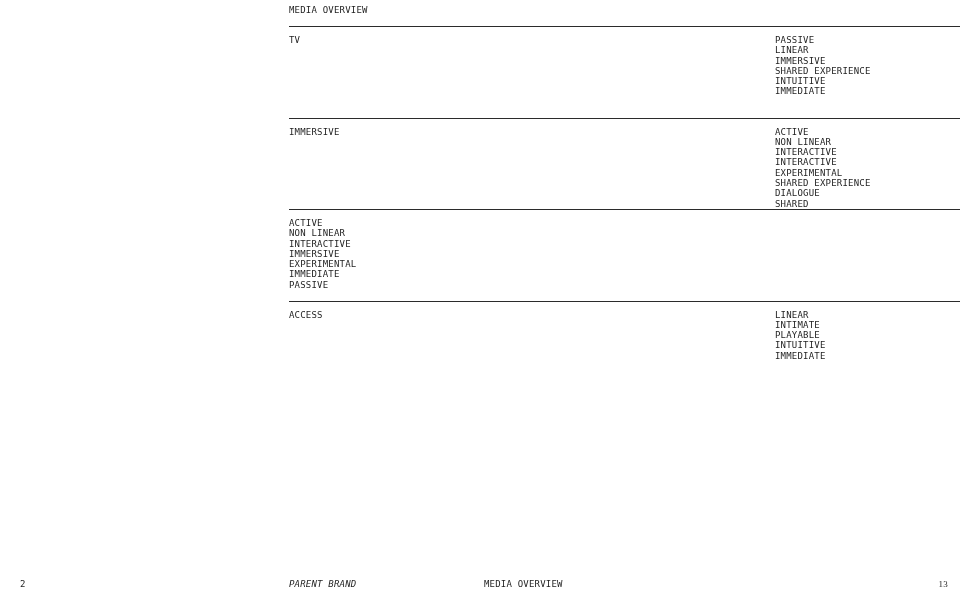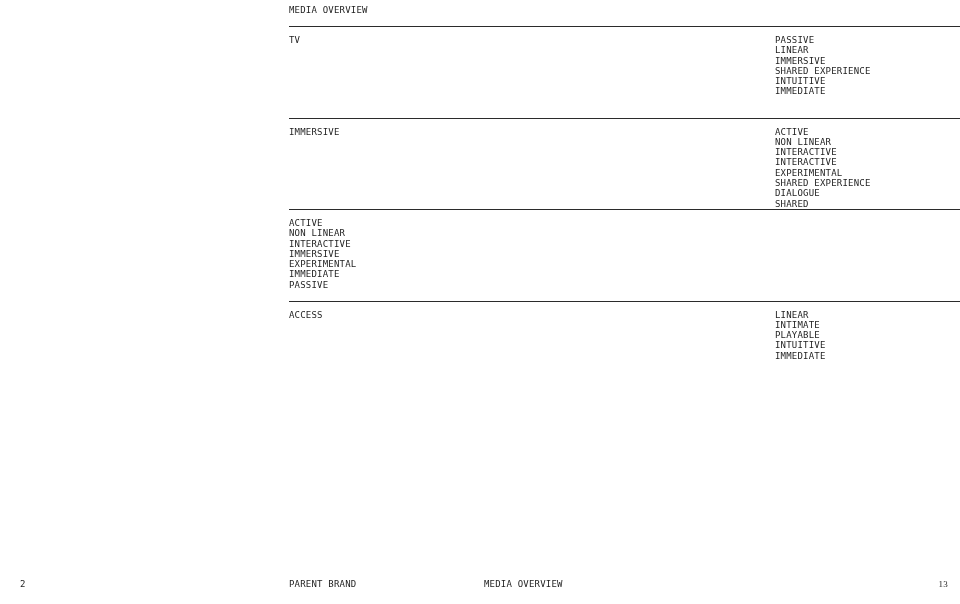--- a/index.html
+++ b/index.html
@@ -70,21 +70,21 @@
     height: 12px;
     font-size: 9px;
     line-height: 10.3px;
     letter-spacing: 0.2px;
   }
   .footer span {
     position: absolute;
     white-space: pre;
   }
   .footer .pg-left   { left: 20px; }
-  .footer .sec-left  { left: 289px; }
+  .footer .sec-left  { left: 289px; font-style: italic; }
   .footer .sec-right { left: 484px; }
   .footer .pg-right  { right: 12px; font-family: Liberation Serif, serif; }
 </style>
 </head>
 <body>
 
 <div class="page">
 
   <div class="doc-title">MEDIA OVERVIEW</div>
 

